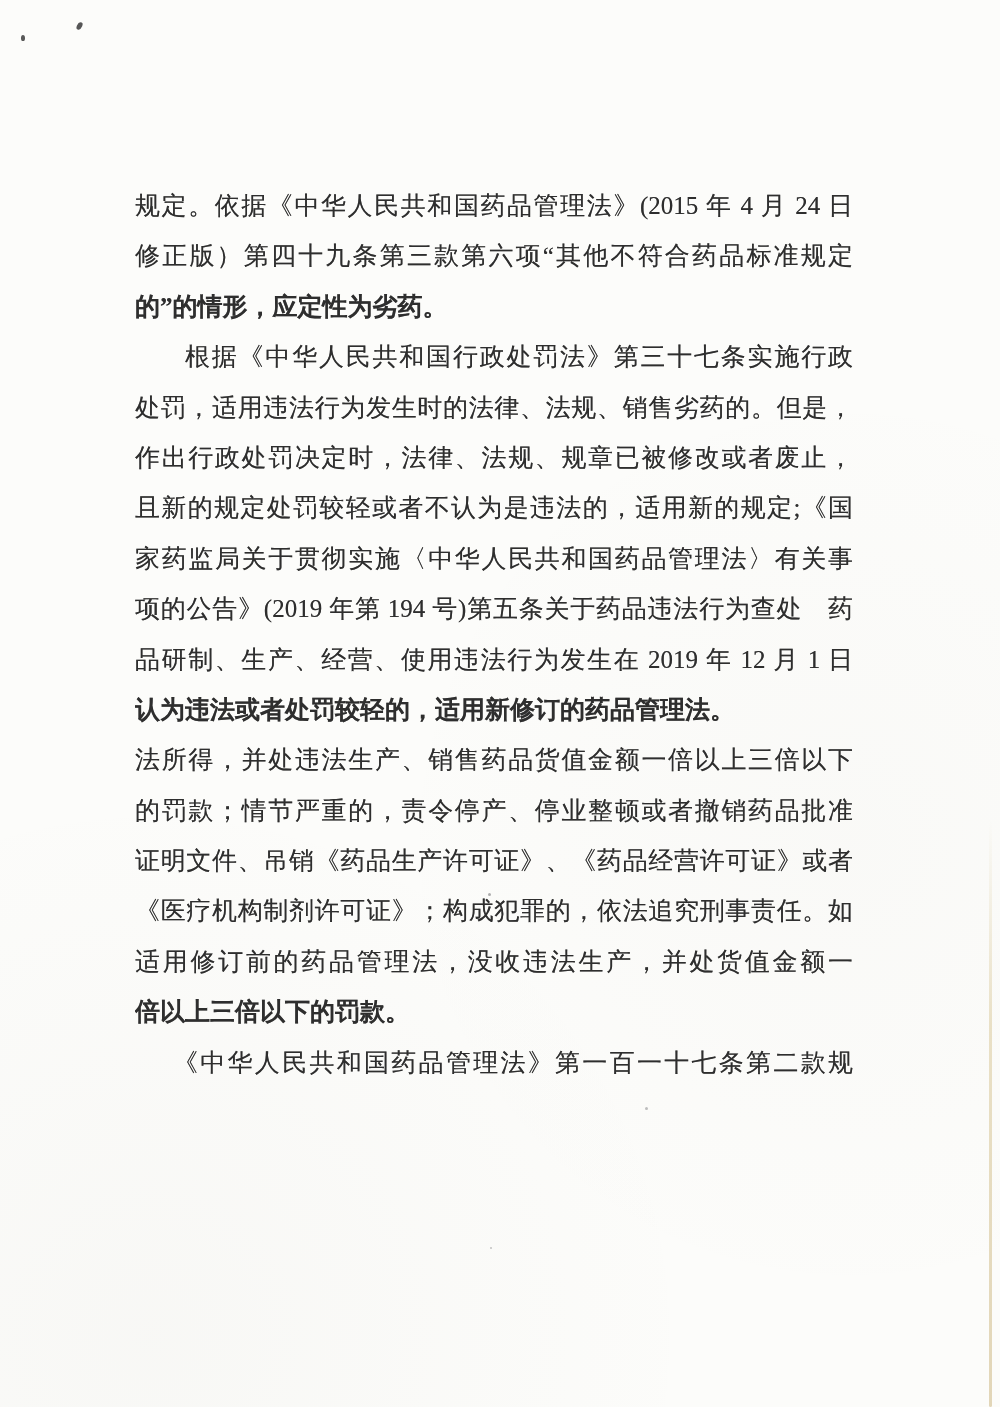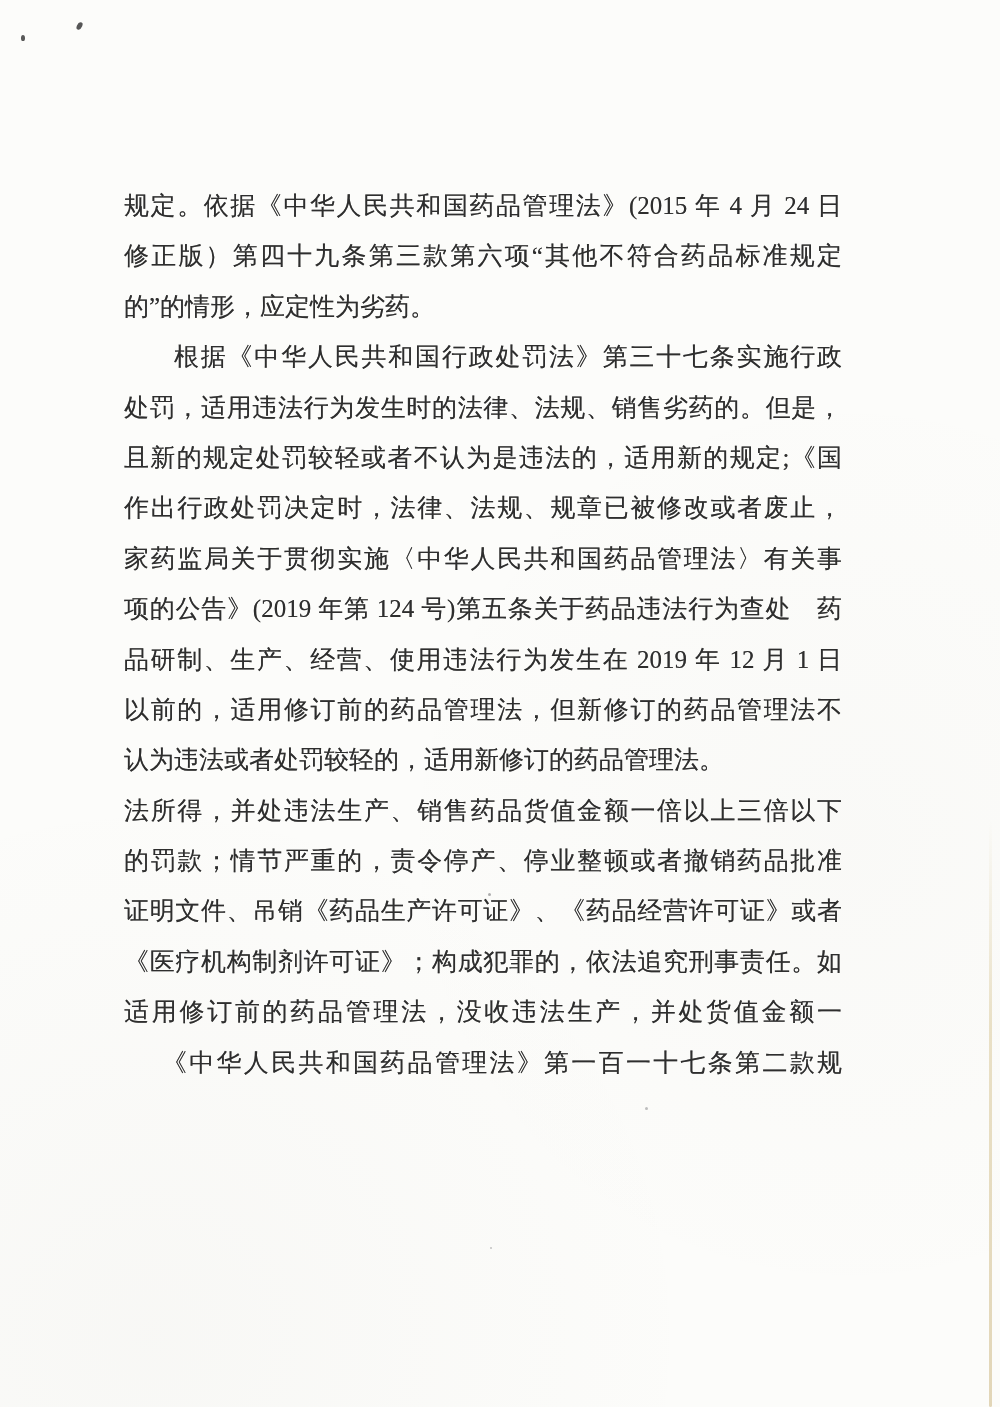--- a/index.html
+++ b/index.html
@@ -17,40 +17,41 @@
   .page {
     position: absolute;
     inset: 0;
     background:
       radial-gradient(circle at 15% 95%, rgba(120,115,100,0.03), transparent 35%),
       radial-gradient(circle at 85% 60%, rgba(120,115,100,0.02), transparent 40%),
       #fcfcfa;
   }
   .doc {
     position: absolute;
-    left: 124px;
+    left: 135px;
     top: 181px;
     width: 718px;
     color: #2e2e2e;
     font-size: 25px;
   }
   .para { margin: 0; }
   .ln {
     display: block;
     height: 50.4px;
     line-height: 50.4px;
     overflow: hidden;
     text-align: justify;
     text-align-last: justify;
     
     text-shadow: 0 0 0.4px rgba(40,40,40,0.55);
   }
   .ln.end {
     text-align: right;
     text-align-last: left;
+    font-weight: bold;
   }
   .ln.ind   { padding-left: 50px; }
   .ln.ind-b { padding-left: 38px; }
 
   
   .speck {
     position: absolute;
     background: #4f4f4f;
     border-radius: 45% 55% 50% 50%;
   }
@@ -98,35 +99,35 @@
 
     <p class="para">
       <span class="ln">规定。依据《中华人民共和国药品管理法》(2015 年 4 月 24 日</span>
       <span class="ln">修正版）第四十九条第三款第六项“其他不符合药品标准规定</span>
       <span class="ln end">的”的情形，应定性为劣药。</span>
     </p>
 
     <p class="para">
       <span class="ln ind">根据《中华人民共和国行政处罚法》第三十七条实施行政</span>
       <span class="ln">处罚，适用违法行为发生时的法律、法规、销售劣药的。但是，</span>
+      <span class="ln">作出行政处罚决定时，法律、法规、规章已被修改或者废止，</span>
       <span class="ln">且新的规定处罚较轻或者不认为是违法的，适用新的规定;《国</span>
-      <span class="ln">作出行政处罚决定时，法律、法规、规章已被修改或者废止，</span>
       <span class="ln">家药监局关于贯彻实施〈中华人民共和国药品管理法〉有关事</span>
-      <span class="ln">项的公告》(2019 年第 124 号)第五条关于药品违法行为查处　药</span>
+      <span class="ln">项的公告》(2019 年第 194 号)第五条关于药品违法行为查处　药</span>
       <span class="ln">品研制、生产、经营、使用违法行为发生在 2019 年 12 月 1 日</span>
-      <span class="ln">以前的，适用修订前的药品管理法，但新修订的药品管理法不</span>
       <span class="ln end">认为违法或者处罚较轻的，适用新修订的药品管理法。</span>
     </p>
 
     <p class="para">
       <span class="ln">法所得，并处违法生产、销售药品货值金额一倍以上三倍以下</span>
       <span class="ln">的罚款；情节严重的，责令停产、停业整顿或者撤销药品批准</span>
       <span class="ln">证明文件、吊销《药品生产许可证》、《药品经营许可证》或者</span>
       <span class="ln">《医疗机构制剂许可证》；构成犯罪的，依法追究刑事责任。如</span>
       <span class="ln">适用修订前的药品管理法，没收违法生产，并处货值金额一</span>
+      <span class="ln end">倍以上三倍以下的罚款。</span>
     </p>
 
     <p class="para">
       <span class="ln ind-b">《中华人民共和国药品管理法》第一百一十七条第二款规</span>
     </p>
 
   </div>
 </div>
 
 </body></html>

